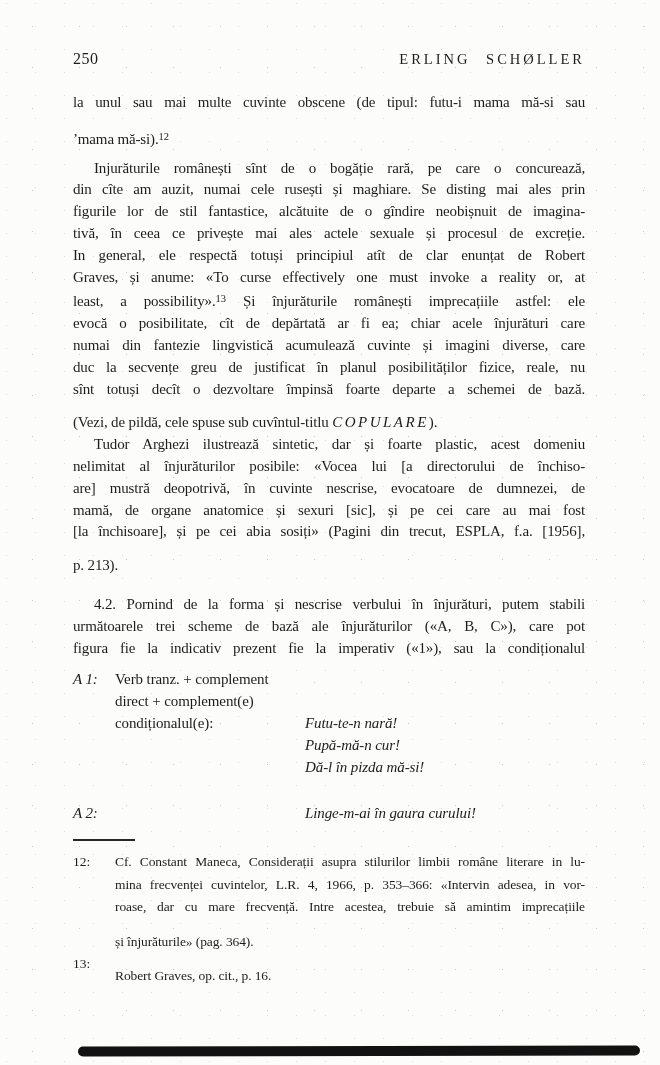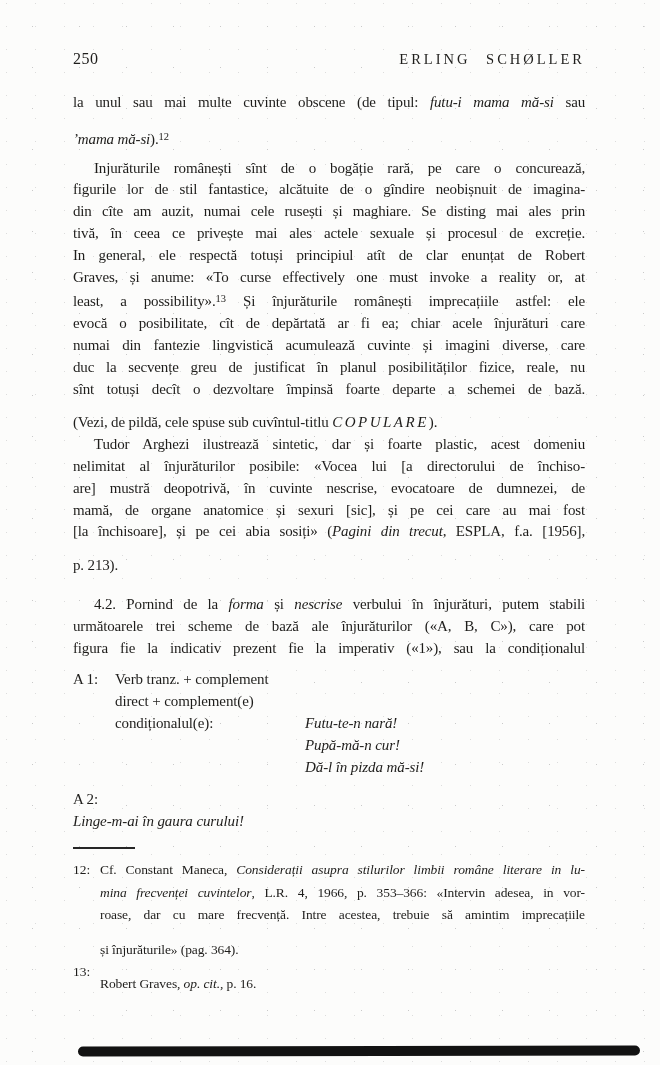--- a/index.html
+++ b/index.html
@@ -28,38 +28,38 @@
   .running-head{font-size:14.5px;letter-spacing:3px;word-spacing:9px;}
 
   .para{margin:0;}
   .line{
     font-size:15px;line-height:21.8px;letter-spacing:-0.15px;
     text-align:justify;text-align-last:justify;
     white-space:nowrap;
   }
   .line.last{text-align-last:left;margin-top:12px;}
   .line.ind{padding-left:21px;}
-  .i{font-style:italic;}
+  .i{}
   .caps{font-style:italic;letter-spacing:2.5px;}
   .sup{font-size:0.7em;vertical-align:4px;letter-spacing:0;}
 
   [data-name="para-injuraturi"]{margin-top:7px;}
   [data-name="para-tudor"]{margin-top:0;}
   [data-name="para-4-2"]{margin-top:17px;}
 
   .scheme{margin-top:9px;font-size:15px;line-height:22px;letter-spacing:-0.1px;}
   .srow{display:flex;}
-  .s-label{width:42px;flex:none;}
+  .s-label{width:42px;font-style:italic;flex:none;}
   .s-desc{width:190px;flex:none;}
   .s-ex{font-style:italic;}
-  .srow-a2{margin-top:10px;flex-direction:column;}
+  .srow-a2{margin-top:24px;}
 
   .fn-rule{width:62px;height:2px;background:#262626;margin:15px 0 10px 0;}
   .footnotes{}
-  .footnote{display:flex;}
+  .footnote{display:flex;gap:15px;}
   .fn-num{width:27px;flex:none;font-size:13.5px;line-height:22.5px;}
   .fn-body{flex:1;min-width:0;}
   .fn-body .line{font-size:13.5px;line-height:22.5px;letter-spacing:-0.1px;}
 
   .scan-bar{
     position:absolute;left:78px;top:1046px;width:562px;height:10px;
     background:#121212;border-radius:5px;transform:rotate(-0.12deg);
   }
 </style>
 </head>
@@ -72,22 +72,22 @@
     <span class="running-head" data-name="running-head">ERLING SCHØLLER</span>
   </div>
 
   <div id="body-text" data-name="body-text">
       <div class="para" data-name="para-intro">
         <div class="line" data-name="text-line"><span data-name="text-run">la unul sau mai multe cuvinte obscene (de tipul: </span><span class="i" data-name="text-run">futu-i mama mă-si</span><span data-name="text-run"> sau</span></div>
         <div class="line last" data-name="text-line"><span class="i" data-name="text-run">’mama mă-si</span><span data-name="text-run">).</span><span class="sup" data-name="footnote-ref">12</span></div>
       </div>
       <div class="para" data-name="para-injuraturi">
         <div class="line ind" data-name="text-line"><span data-name="text-run">Injurăturile românești sînt de o bogăție rară, pe care o concurează,</span></div>
+        <div class="line" data-name="text-line"><span data-name="text-run">din cîte am auzit, numai cele rusești și maghiare. Se disting mai ales prin</span></div>
         <div class="line" data-name="text-line"><span data-name="text-run">figurile lor de stil fantastice, alcătuite de o gîndire neobișnuit de imagina-</span></div>
-        <div class="line" data-name="text-line"><span data-name="text-run">din cîte am auzit, numai cele rusești și maghiare. Se disting mai ales prin</span></div>
         <div class="line" data-name="text-line"><span data-name="text-run">tivă, în ceea ce privește mai ales actele sexuale și procesul de excreție.</span></div>
         <div class="line" data-name="text-line"><span data-name="text-run">In general, ele respectă totuși principiul atît de clar enunțat de Robert</span></div>
         <div class="line" data-name="text-line"><span data-name="text-run">Graves, și anume: «To curse effectively one must invoke a reality or, at</span></div>
         <div class="line" data-name="text-line"><span data-name="text-run">least, a possibility».</span><span class="sup" data-name="footnote-ref">13</span><span data-name="text-run"> Și înjurăturile românești imprecațiile astfel: ele</span></div>
         <div class="line" data-name="text-line"><span data-name="text-run">evocă o posibilitate, cît de depărtată ar fi ea; chiar acele înjurături care</span></div>
         <div class="line" data-name="text-line"><span data-name="text-run">numai din fantezie lingvistică acumulează cuvinte și imagini diverse, care</span></div>
         <div class="line" data-name="text-line"><span data-name="text-run">duc la secvențe greu de justificat în planul posibilităților fizice, reale, nu</span></div>
         <div class="line" data-name="text-line"><span data-name="text-run">sînt totuși decît o dezvoltare împinsă foarte departe a schemei de bază.</span></div>
         <div class="line last" data-name="text-line"><span data-name="text-run">(Vezi, de pildă, cele spuse sub cuvîntul-titlu </span><span class="caps" data-name="text-run">COPULARE</span><span data-name="text-run">).</span></div>
       </div>

